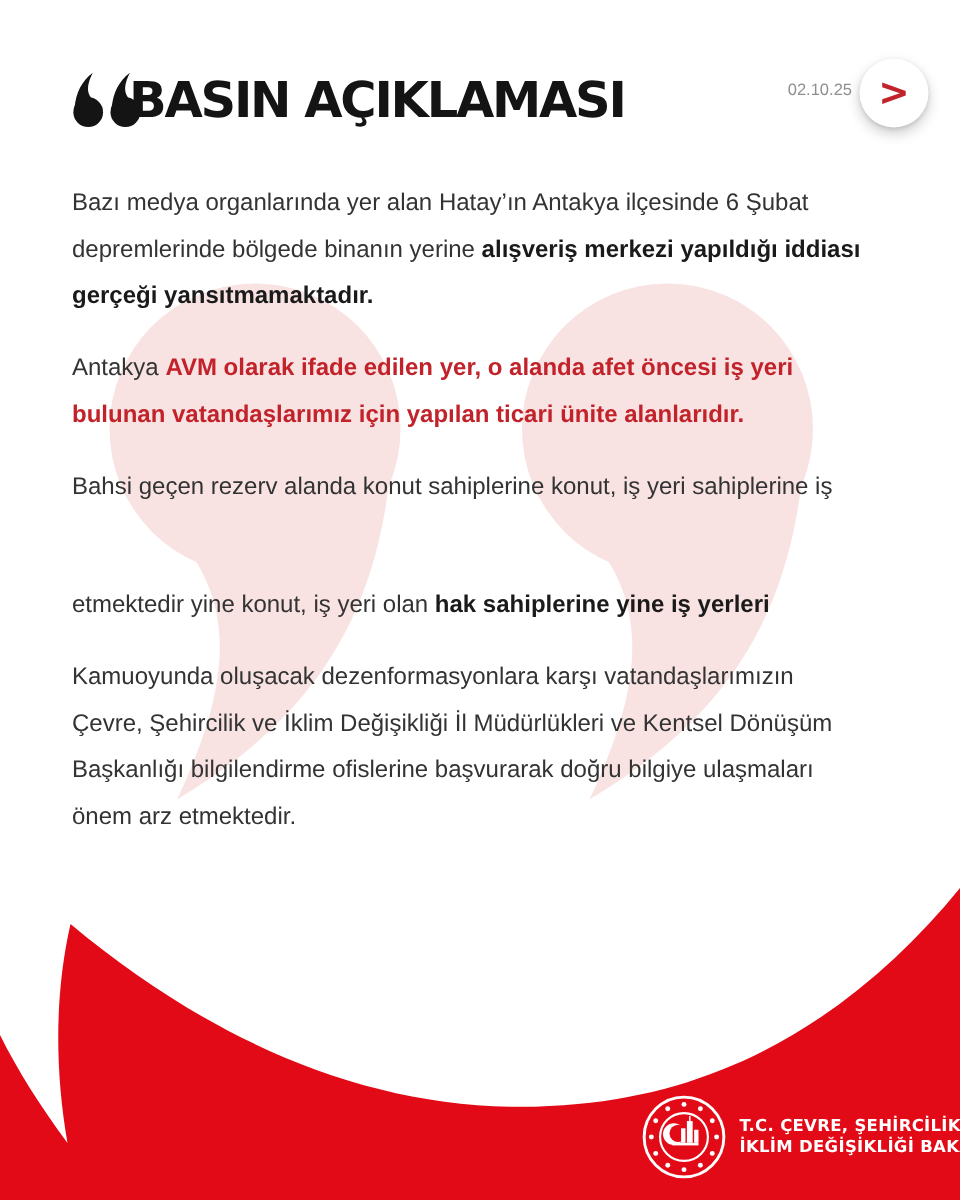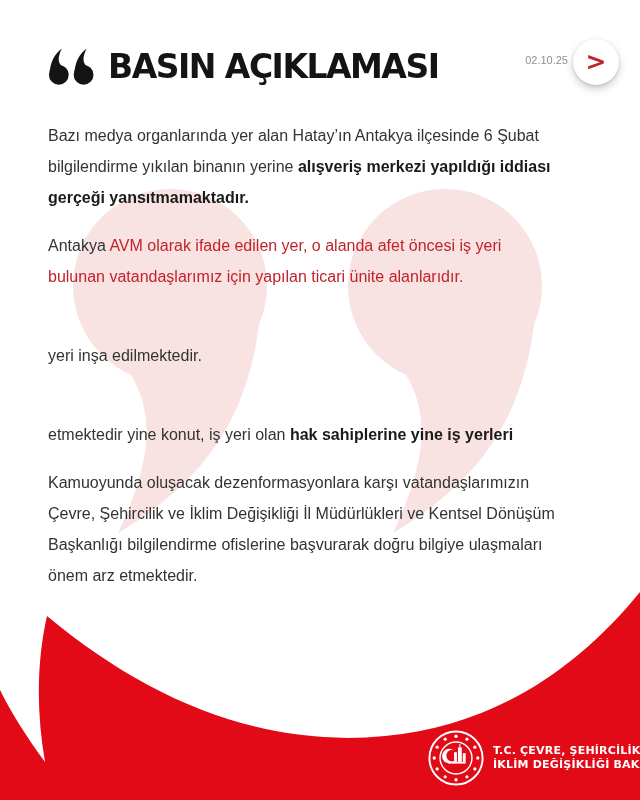--- a/index.html
+++ b/index.html
@@ -2,41 +2,41 @@
 <html style="--red_shape: #e20a16; --red_text: #c2232a; --pink_watermark: #f8e2e2; --date_gray: #8f8f8f; --text: #333333; --text_bold: #1a1a1a; --title: #141414;"><head>
 <meta charset="utf-8">
 <style>
   html,body{margin:0;padding:0;}
   body{width:640px;height:800px;position:relative;overflow:hidden;background:#ffffff;
        font-family:"Liberation Sans", sans-serif;}
 
   
   .header{position:absolute;left:0;top:0;width:640px;height:110px;z-index:5;}
   .quote-open{position:absolute;left:44px;top:47px;width:54px;height:40px;}
-  .page-title{position:absolute;left:108px;top:47px;
+  .page-title{position:absolute;left:86px;top:47px;
       font-family:"DejaVu Sans", sans-serif;font-weight:bold;font-size:33px;
       letter-spacing:-1.5px;color:var(--title,#141414);white-space:nowrap;}
   .date{position:absolute;left:502px;top:54px;width:66px;text-align:right;
       font-size:11px;color:var(--date_gray,#8f8f8f);}
   .arrow-btn{position:absolute;left:573px;top:39px;width:46px;height:46px;border-radius:50%;
       background:#ffffff;box-shadow:0 4px 9px rgba(0,0,0,0.20), 0 1px 3px rgba(0,0,0,0.12);
       display:flex;align-items:center;justify-content:center;cursor:pointer;}
   .arrow-glyph{font-family:"DejaVu Sans", sans-serif;font-weight:bold;font-size:25px;
       color:var(--red_text,#c2232a);line-height:1;transform:translateY(-1px);}
 
   
   .watermark{position:absolute;left:70px;top:186px;width:480px;height:380px;z-index:1;}
 
   
   .press-body{position:absolute;left:48px;top:120px;width:560px;z-index:2;
       font-size:16px;line-height:31px;color:var(--text,#333333);}
   .press-body p.para{margin:0 0 17px 0;}
   .seg-n{font-weight:normal;color:var(--text,#333333);}
   .seg-b{font-weight:bold;color:var(--text_bold,#1a1a1a);}
-  .seg-r{font-weight:normal;color:var(--red_text,#c2232a);}
+  .seg-r{font-weight:bold;color:var(--red_text,#c2232a);}
 
   
   .bottom-deco{position:absolute;left:0;top:0;width:640px;height:800px;z-index:3;pointer-events:none;}
 
   
   .footer-logo{position:absolute;left:427px;top:729px;z-index:4;display:flex;align-items:center;}
   .emblem{width:58px;height:58px;}
   .ministry-text{margin-left:8px;color:#ffffff;font-family:"DejaVu Sans", sans-serif;
       font-weight:bold;font-size:11px;line-height:14px;letter-spacing:0.2px;white-space:nowrap;}
 </style>
@@ -62,23 +62,23 @@
     </g>
   </svg>
   <div class="page-title">BASIN AÇIKLAMASI</div>
   <div class="date">02.10.25</div>
   <div class="arrow-btn">
     <span class="arrow-glyph">&gt;</span>
   </div>
 </div>
 
 <div class="press-body">
-    <p class="para"><span class="seg-n">Bazı medya organlarında yer alan Hatay’ın Antakya ilçesinde 6 Şubat</span><br><span class="seg-n">bilgilendirme yıkılan binanın yerine </span><span class="seg-b">alışveriş merkezi yapıldığı iddiası</span><br><span class="seg-b">gerçeği yansıtmamaktadır.</span></p>
+    <p class="para"><span class="seg-n">Bazı medya organlarında yer alan Hatay’ın Antakya ilçesinde 6 Şubat</span><br><span class="seg-n">depremlerinde bölgede binanın yerine </span><span class="seg-b">alışveriş merkezi yapıldığı iddiası</span><br><span class="seg-b">gerçeği yansıtmamaktadır.</span></p>
     <p class="para"><span class="seg-n">Antakya </span><span class="seg-r">AVM olarak ifade edilen yer, o alanda afet öncesi iş yeri</span><br><span class="seg-r">bulunan vatandaşlarımız için yapılan ticari ünite alanlarıdır.</span></p>
-    <p class="para"><br><span class="seg-n">yeri inşa edilmektedir.</span></p>
+    <p class="para"><span class="seg-n">Bahsi geçen rezerv alanda konut sahiplerine konut, iş yeri sahiplerine iş</span><br></p>
     <p class="para"><br><span class="seg-n">etmektedir yine konut, iş yeri olan </span><span class="seg-b">hak sahiplerine yine iş yerleri</span><br></p>
     <p class="para"><span class="seg-n">Kamuoyunda oluşacak dezenformasyonlara karşı vatandaşlarımızın</span><br><span class="seg-n">Çevre, Şehircilik ve İklim Değişikliği İl Müdürlükleri ve Kentsel Dönüşüm</span><br><span class="seg-n">Başkanlığı bilgilendirme ofislerine başvurarak doğru bilgiye ulaşmaları</span><br><span class="seg-n">önem arz etmektedir.</span></p>
   </div>
 
 <svg class="bottom-deco" viewBox="0 0 640 800" xmlns="http://www.w3.org/2000/svg">
   <path style="fill:var(--red_shape,#e20a16)" d="M47,616 C150,702 265,748 385,736 C495,726 578,668 640,592
            L640,800 L0,800 L0,690 C12,714 26,736 45,762 C36,710 37,660 47,616 Z"></path>
 </svg>
 
 <div class="footer-logo">

